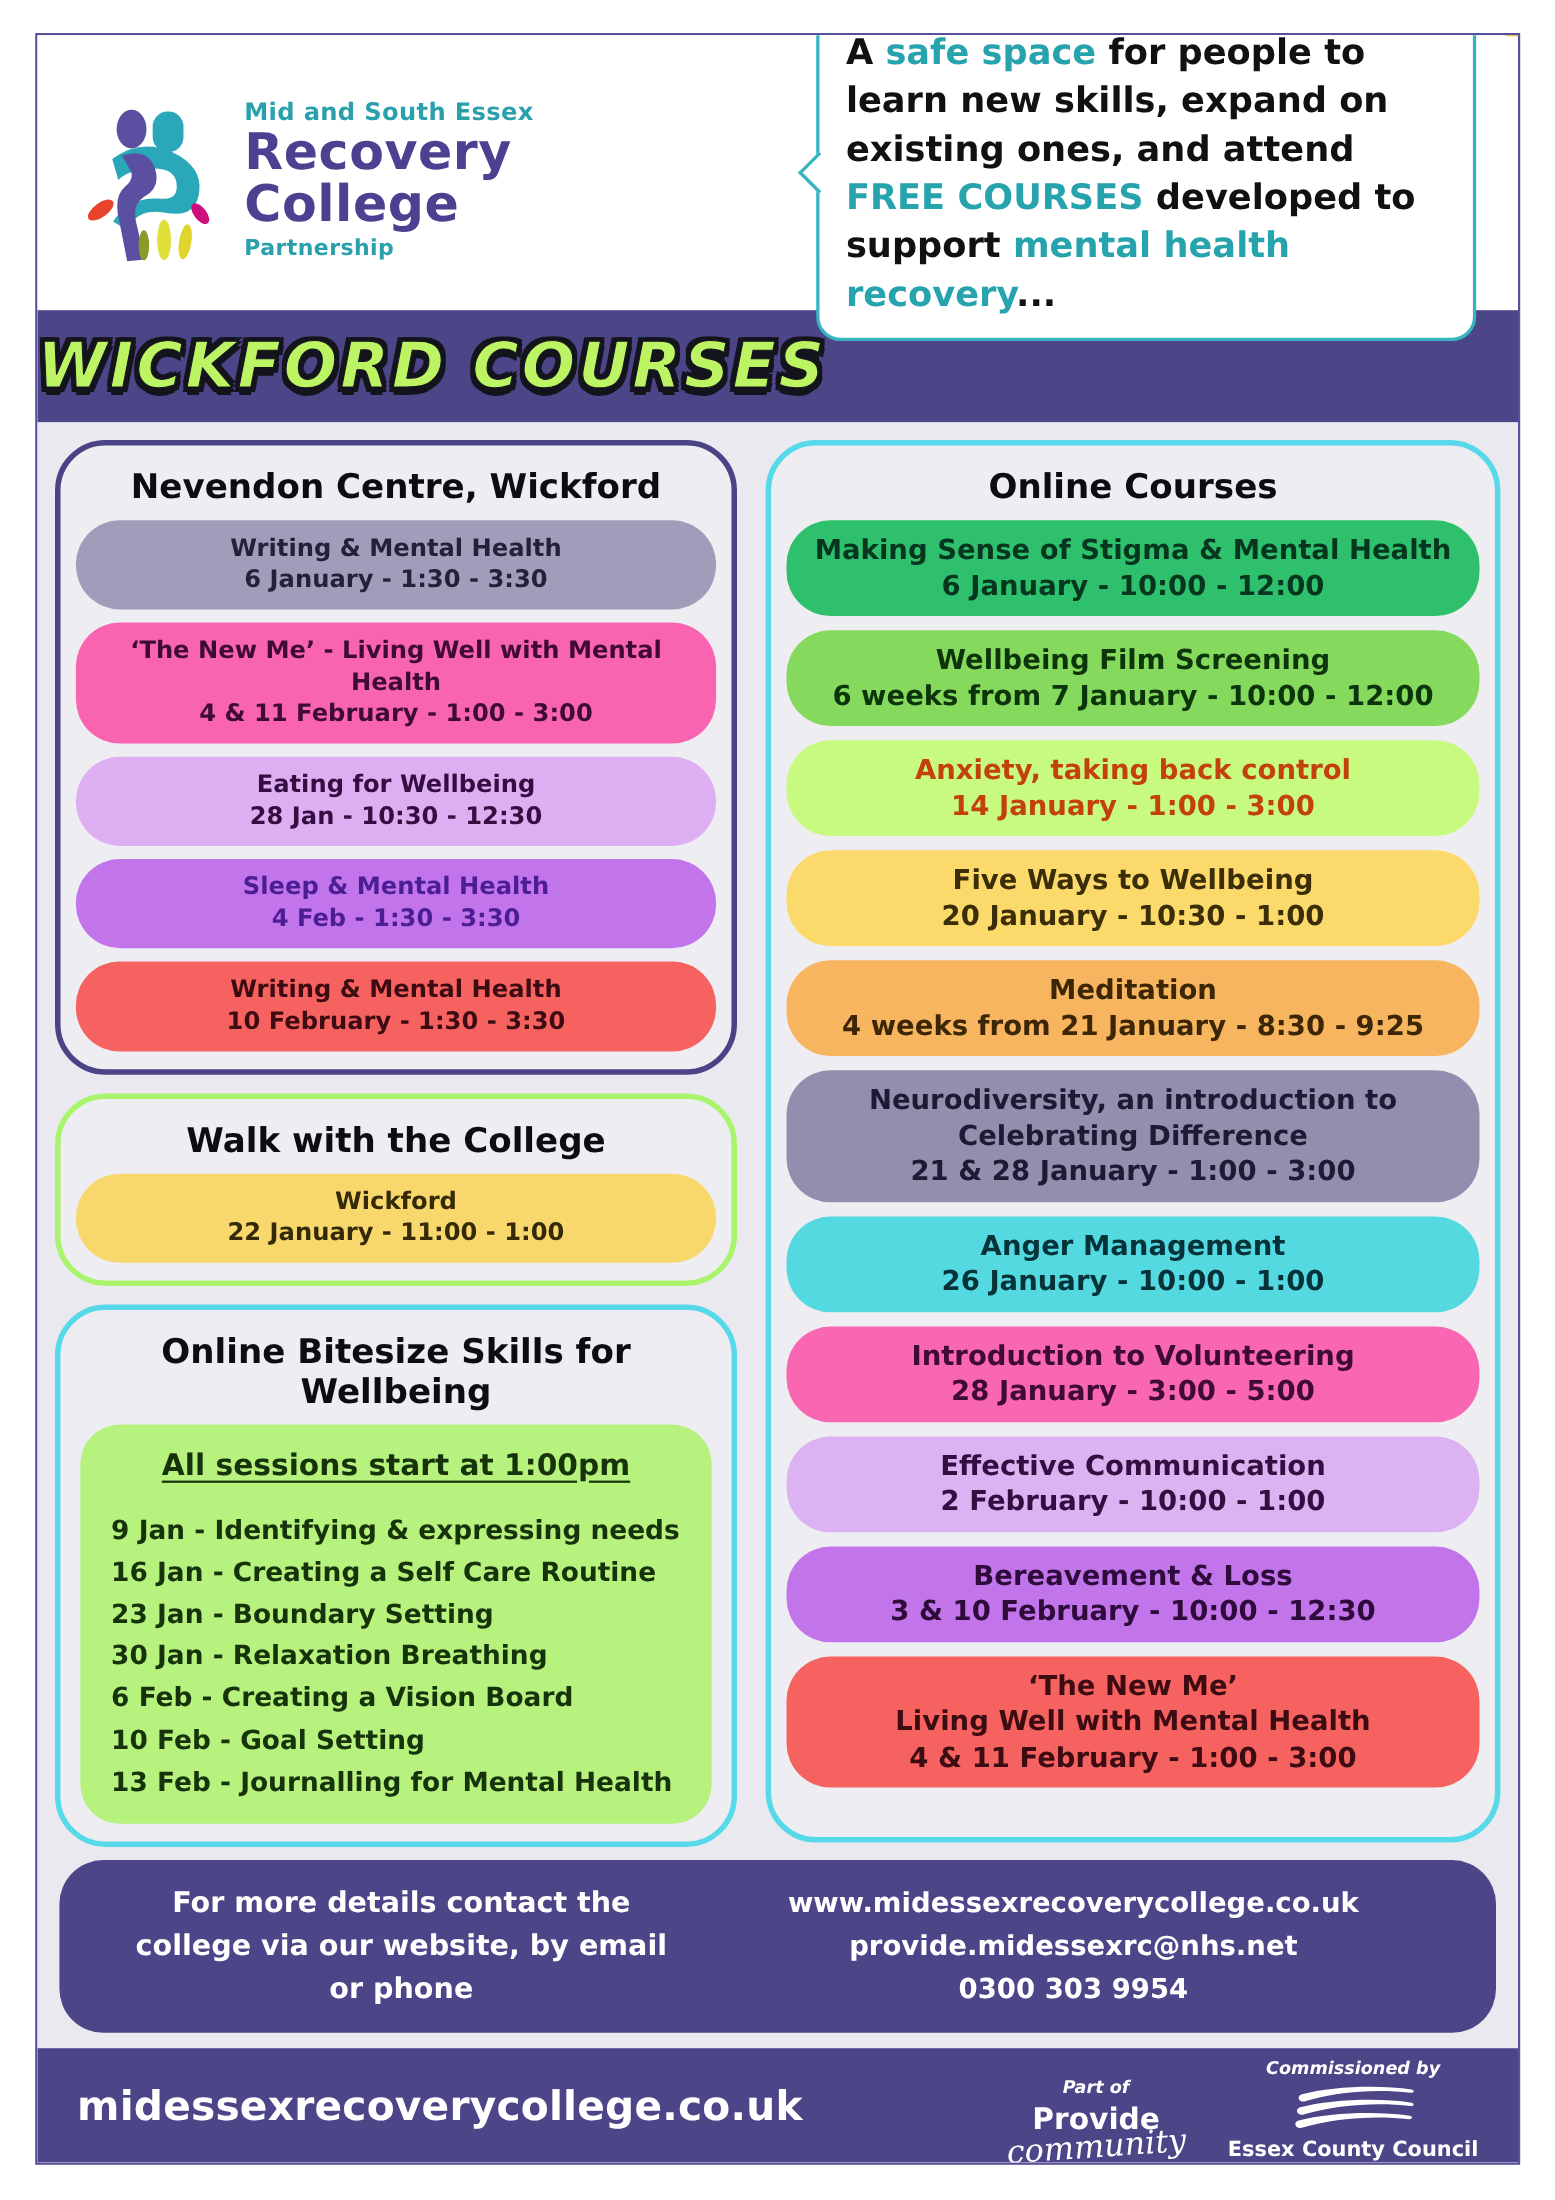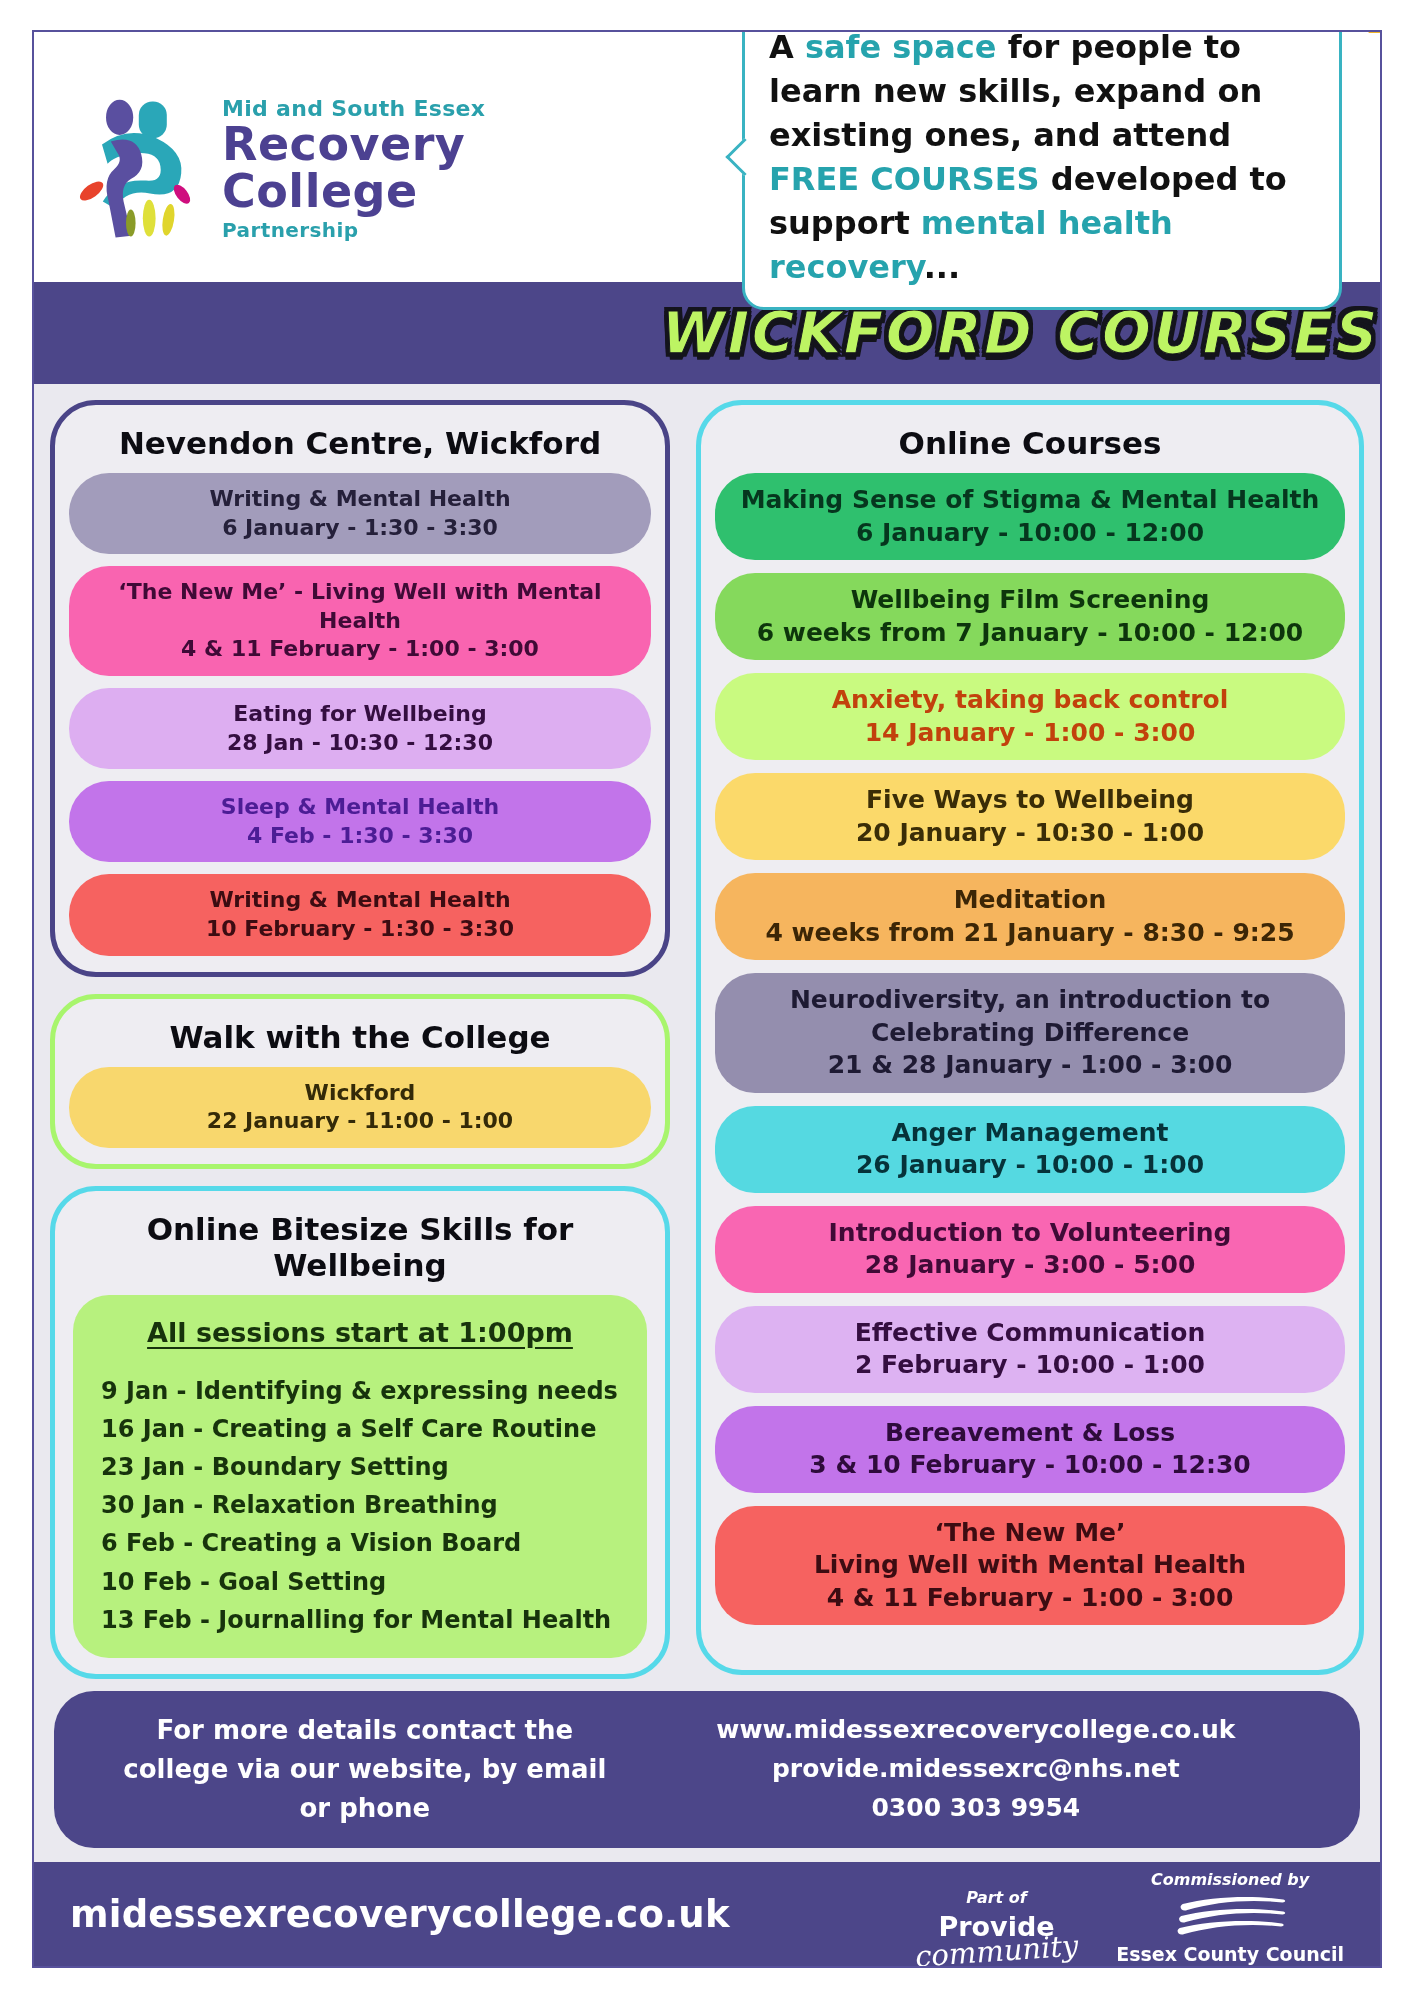--- a/index.html
+++ b/index.html
@@ -5,38 +5,38 @@
   * { margin:0; padding:0; box-sizing:border-box; }
   html,body { width:1414px; height:2000px; background:#ffffff; font-family:"DejaVu Sans","Liberation Sans",sans-serif; }
   .page { position:relative; width:1414px; height:2000px; background:#ffffff; overflow:hidden; }
   .card {
     position:absolute; left:32px; top:30px; width:1350px; height:1938px;
     border:2px solid #57519c; background:#ffffff; display:flex; flex-direction:column; overflow:hidden;
   }
 
   
   .header { height:250px; display:flex; align-items:center; padding:0 38px 0 44px; background:#fff; flex:0 0 auto; }
-  .logo-wrap { display:flex; align-items:center; gap:16px;margin-top:24px; }
+  .logo-wrap { display:flex; gap:16px;margin-top:24px; }
   .logo-text .super { color:#2aa0ac; font-weight:bold; font-size:22px; letter-spacing:0.3px; }
   .logo-text .big { color:#4c4191; font-weight:bold; font-size:46px; line-height:1.02; letter-spacing:0.5px; }
   .logo-text .sub { color:#2aa0ac; font-weight:bold; font-size:20px; margin-top:4px; letter-spacing:0.4px; }
   .bubble {
     margin-left:auto; width:600px; border:3px solid #39b3c2; border-radius:22px;
     padding:18px 24px; position:relative; background:#fff;
     font-size:32px; font-weight:bold; line-height:1.38; color:#111;
   }
   .bubble::before {
     content:""; position:absolute; left:-14px; top:50%; width:24px; height:24px; background:#fff;
     border-left:3px solid #39b3c2; border-bottom:3px solid #39b3c2;
     transform:translateY(-50%) rotate(45deg);
   }
   .bubble .accent { color:#26a3ad; }
 
   
-  .banner { height:102px; background:#4c4689; display:flex; align-items:center; justify-content:flex-end; flex:0 0 auto; }
+  .banner { height:102px; background:#4c4689; display:flex; align-items:center; justify-content:flex-start; flex:0 0 auto; }
   .banner-title {
     font-size:57px; font-weight:bold; font-style:italic; letter-spacing:3px; color:#bdf463;
     -webkit-text-stroke:1px #14141c;
     text-shadow:
       -4px -4px 0 #14141c, 4px -4px 0 #14141c, -4px 4px 0 #14141c, 4px 4px 0 #14141c,
       -4px 0 0 #14141c, 4px 0 0 #14141c, 0 -4px 0 #14141c, 0 5px 0 #14141c, 0 7px 0 #14141c;
   }
 
   
   .content { flex:1; background:#eae9ef; padding:16px 16px 0 16px; display:flex; flex-direction:column; min-height:0; }

